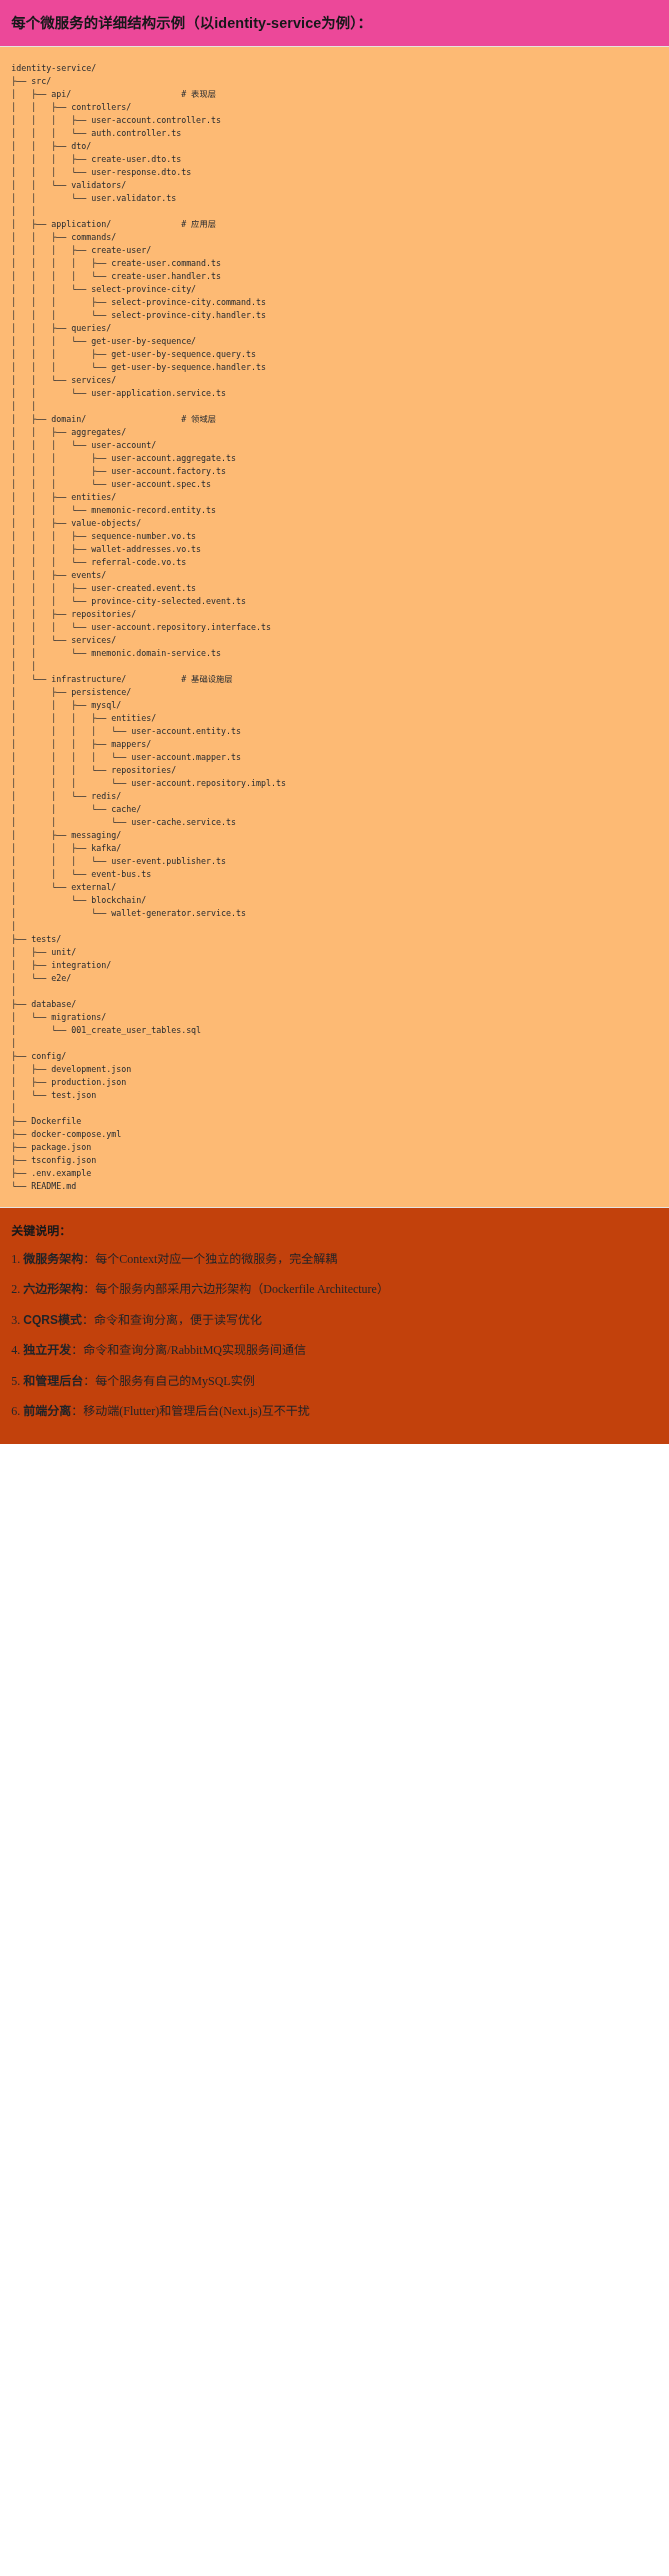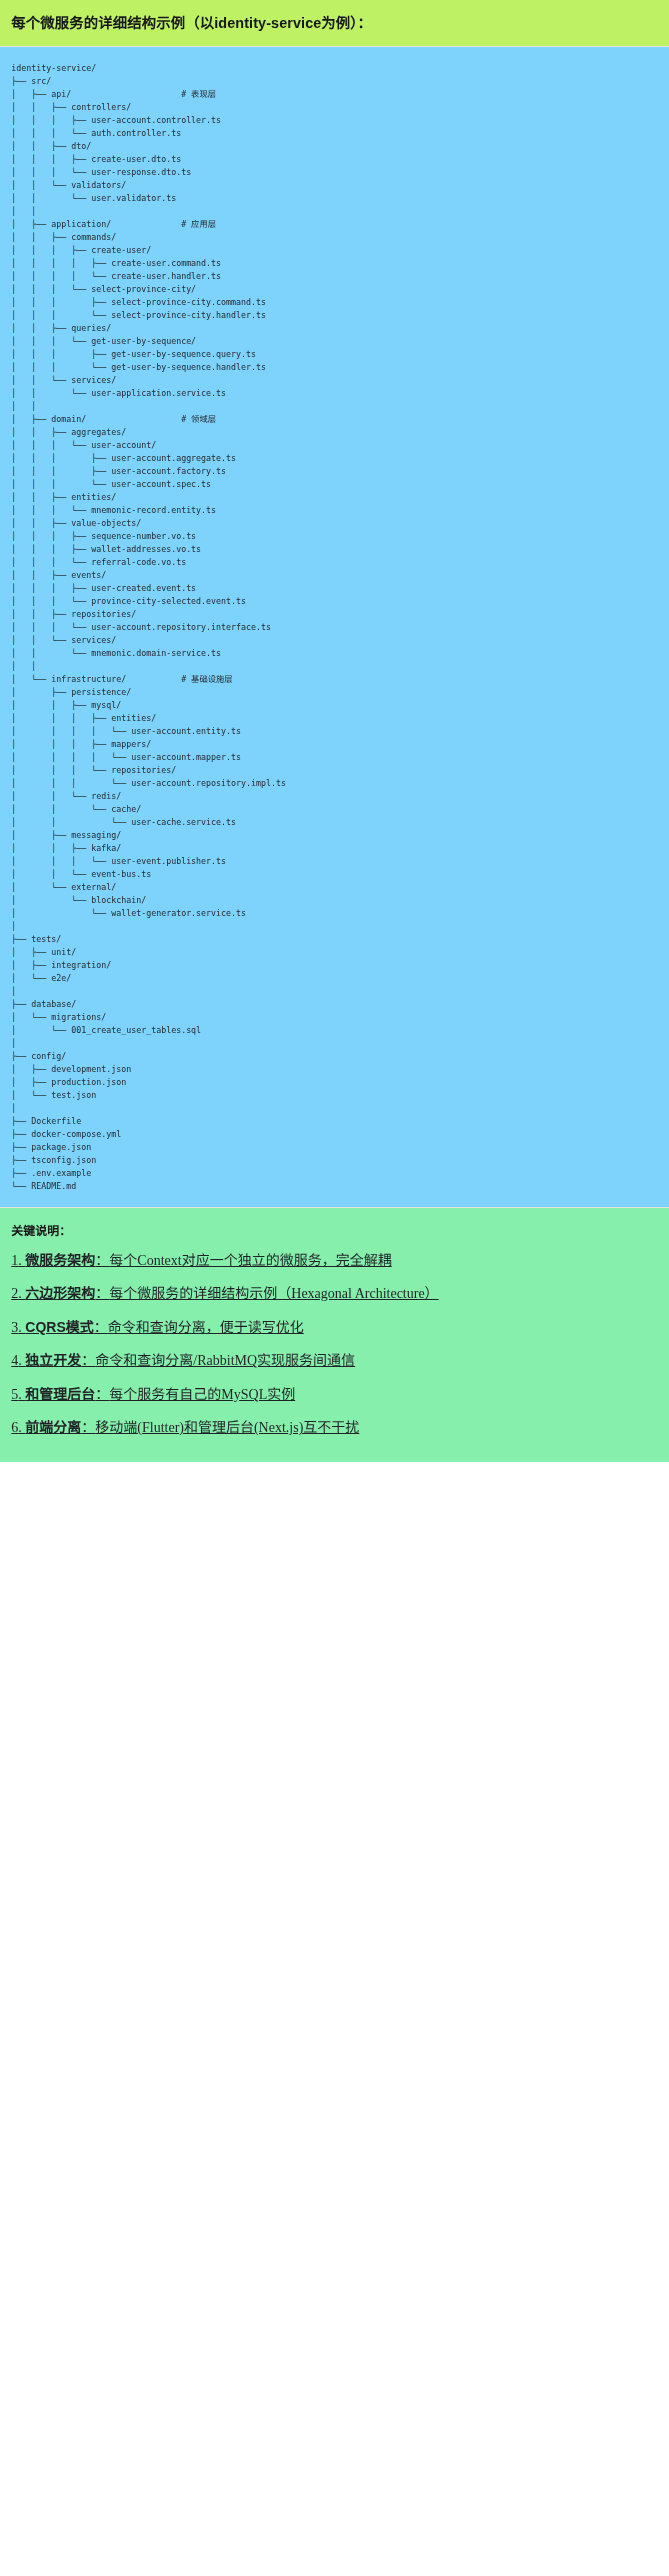--- a/index.html
+++ b/index.html
@@ -16,80 +16,79 @@
   }
 
   .page {
     width: 669px;
     box-sizing: border-box;
     background: #ffffff;
   }
 
   
   .doc-header {
-    background: #bef264;
+    background: #ec4899;
     padding: 13.8px 11.3px 12.5px 11.3px;
     border-bottom: 0.6px solid #e6e4e0;
     box-sizing: border-box;
   }
   .doc-title {
     margin: 0;
     font-size: 14.4px;
     line-height: 1.35;
     font-weight: bold;
     color: #17181a;
     letter-spacing: 0.1px;
     font-family: "Liberation Sans", sans-serif;
   }
 
   
   .code-block {
-    background: #7dd3fc;
+    background: #fdba74;
     padding: 15px 11.3px 13.8px 11.3px;
     box-sizing: border-box;
     border-bottom: 0.6px solid #e6e4e0;
   }
   pre.tree {
     margin: 0;
     font-family: "DejaVu Sans Mono", "Liberation Mono", monospace;
     font-size: 8.3px;
     line-height: 13px;
     color: #24292f;
     white-space: pre;
     overflow: visible;
     tab-size: 4;
   }
 
   
   .notes {
-    background: #86efac;
+    background: #c2410c;
     padding: 13.8px 11.3px 11.3px 11.3px;
     box-sizing: border-box;
   }
   .notes-title {
     margin: 0 0 11.3px 0;
     font-size: 12px;
     font-weight: bold;
     color: #17181a;
     font-family: "Liberation Sans", sans-serif;
   }
   ol.notes-list {
     margin: 0 0 10px 0;
     padding: 0;
     list-style: none;
     counter-reset: noteitem;
   }
   ol.notes-list > li {
     counter-increment: noteitem;
-    font-size: 14px;
+    font-size: 12px;
     line-height: 1.5;
     color: #1f2328;
     margin: 0 0 12.5px 0;
     font-family: "Liberation Serif", serif;
-    text-decoration: underline;
   }
   ol.notes-list > li::before {
     content: counter(noteitem) ". ";
     font-family: "Liberation Serif", serif;
   }
   .note-term {
     font-weight: bold;
     font-family: "Liberation Sans", sans-serif;
   }
   .note-sep {
@@ -206,21 +205,21 @@
   </section>
 
   <section class="notes">
     <h2 class="notes-title">关键说明：</h2>
 
     <ol class="notes-list">
       <li>
         <span class="note-term">微服务架构</span><span class="note-sep">：</span><span class="note-desc">每个Context对应一个独立的微服务，完全解耦</span>
       </li>
       <li>
-        <span class="note-term">六边形架构</span><span class="note-sep">：</span><span class="note-desc">每个微服务的详细结构示例（Hexagonal Architecture）</span>
+        <span class="note-term">六边形架构</span><span class="note-sep">：</span><span class="note-desc">每个服务内部采用六边形架构（Dockerfile Architecture）</span>
       </li>
       <li>
         <span class="note-term">CQRS模式</span><span class="note-sep">：</span><span class="note-desc">命令和查询分离，便于读写优化</span>
       </li>
       <li>
         <span class="note-term">独立开发</span><span class="note-sep">：</span><span class="note-desc">命令和查询分离/RabbitMQ实现服务间通信</span>
       </li>
       <li>
         <span class="note-term">和管理后台</span><span class="note-sep">：</span><span class="note-desc">每个服务有自己的MySQL实例</span>
       </li>

